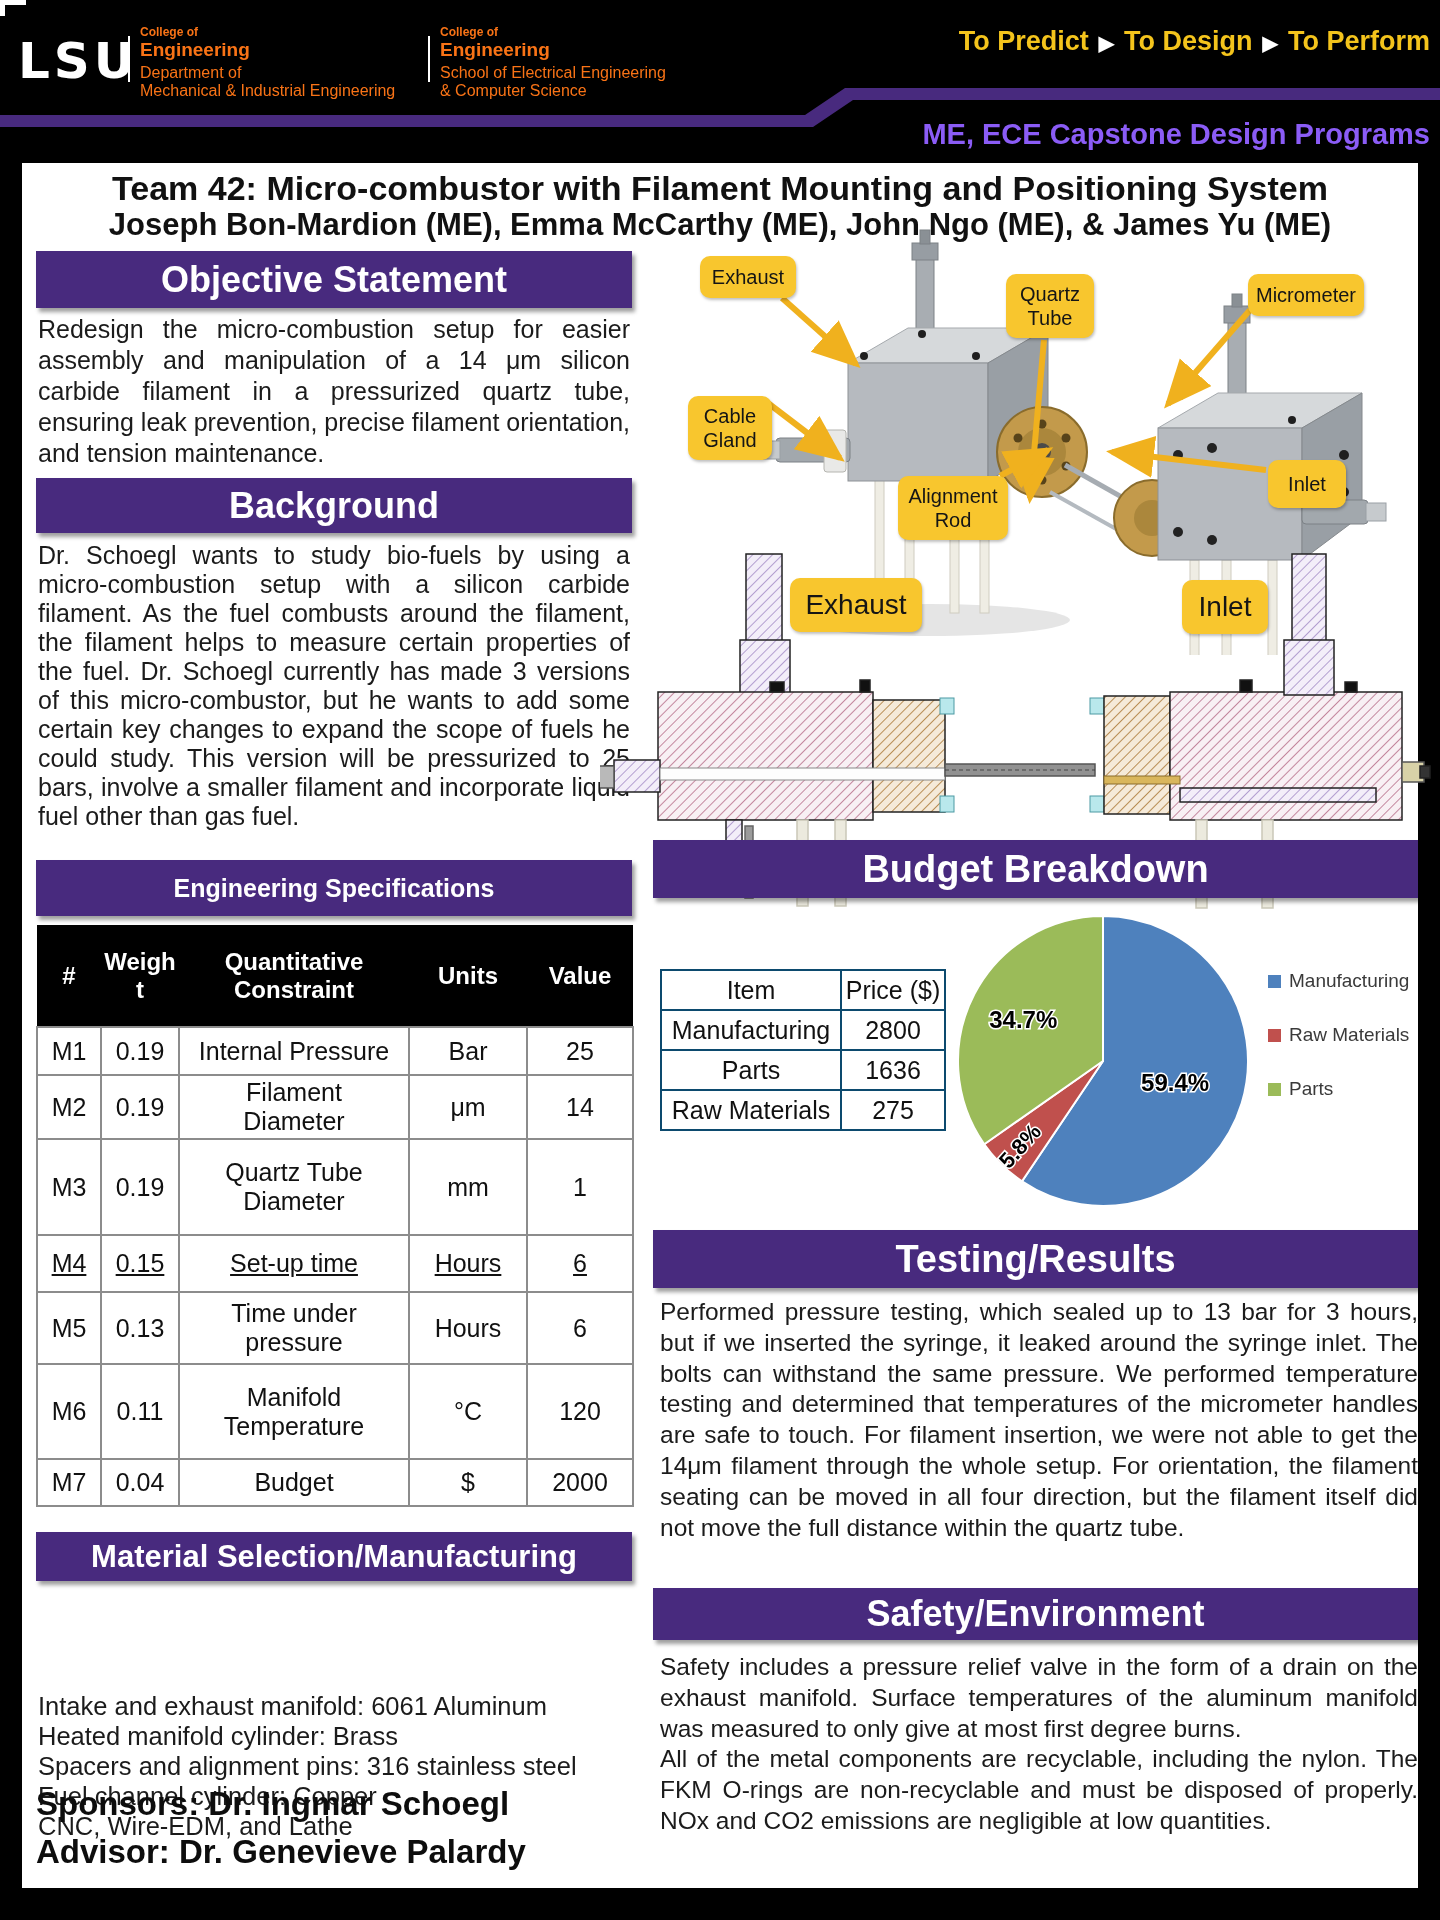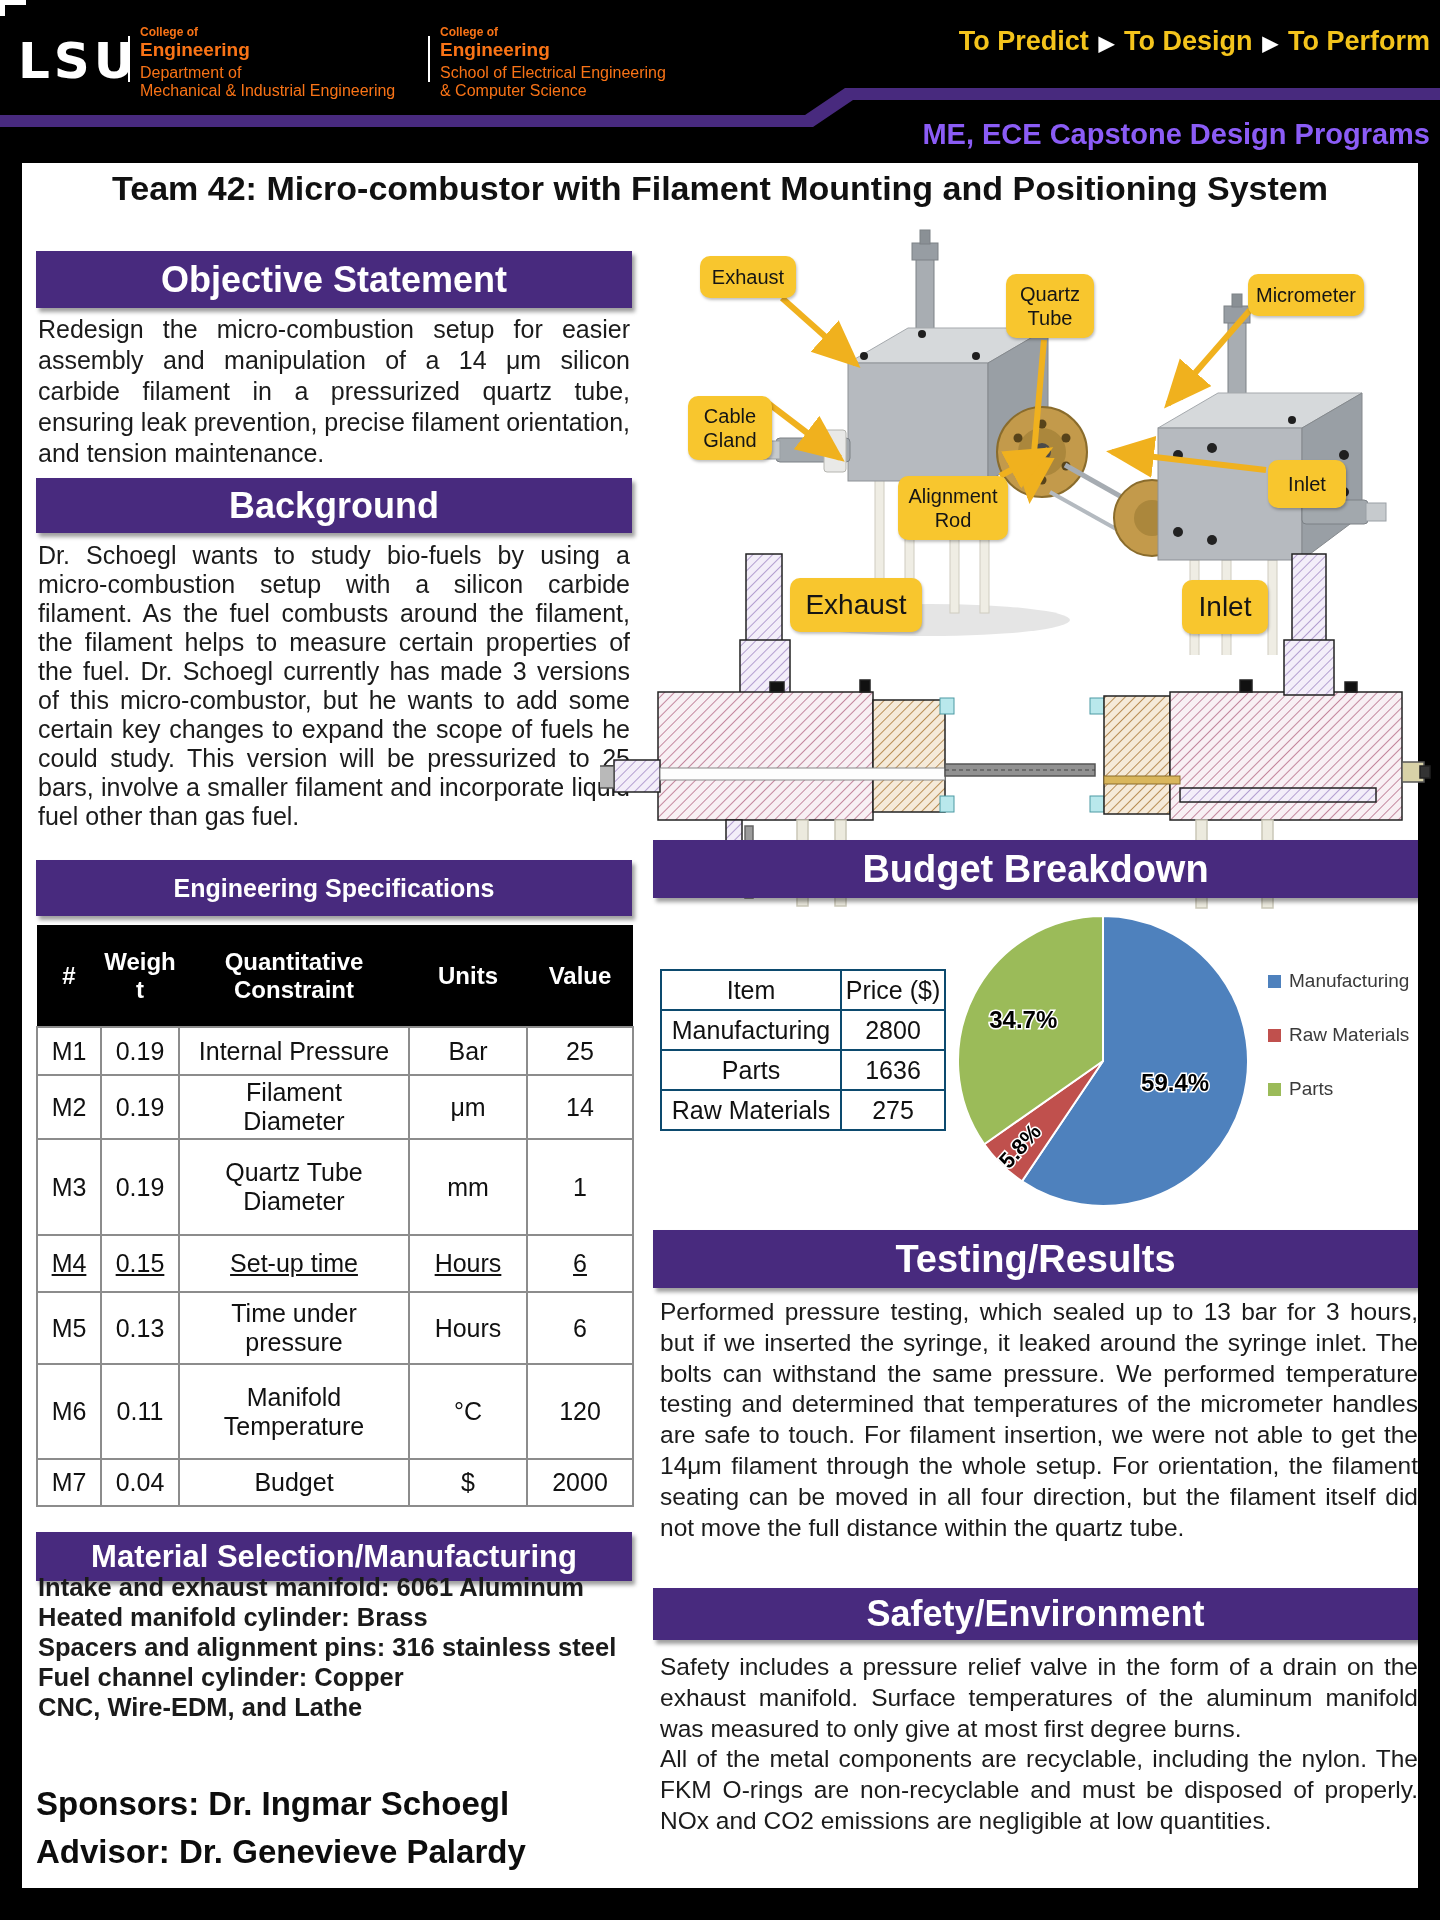--- a/index.html
+++ b/index.html
@@ -95,20 +95,21 @@
 
   <svg style="left:0;top:0;" width="1440" height="140">
     <polygon points="0,115 805,115 845,88 1440,88 1440,100 853,100 813,127 0,127" fill="#482a7e"></polygon>
   </svg>
 
   <div class="program">ME, ECE Capstone Design Programs</div>
 
   <div class="white-panel"></div>
 
   <div class="title-line t1">Team 42: Micro-combustor with Filament Mounting and Positioning System</div>
+  <div class="title-line t2">Joseph Bon-Mardion (ME), Emma McCarthy (ME), John Ngo (ME), &amp; James Yu (ME)</div>
 
   <div class="pbar" style="left:36px;top:251px;width:596px;height:57px;font-size:36px;">Objective Statement</div>
   <div class="body-text" style="left:38px;top:314px;width:592px;font-size:25px;line-height:31px;">Redesign the micro-combustion setup for easier assembly and manipulation of a 14 μm silicon carbide filament in a pressurized quartz tube, ensuring leak prevention, precise filament orientation, and tension maintenance.</div>
 
   <div class="pbar" style="left:36px;top:478px;width:596px;height:55px;font-size:36px;">Background</div>
   <div class="body-text" style="left:38px;top:541px;width:592px;font-size:25px;line-height:29px;">Dr. Schoegl wants to study bio-fuels by using a micro-combustion setup with a silicon carbide filament. As the fuel combusts around the filament, the filament helps to measure certain properties of the fuel. Dr. Schoegl currently has made 3 versions of this micro-combustor, but he wants to add some certain key changes to expand the scope of fuels he could study. This version will be pressurized to 25 bars, involve a smaller filament and incorporate liquid fuel other than gas fuel.</div>
 
   <div class="pbar" style="left:36px;top:860px;width:596px;height:56px;font-size:25px;">Engineering Specifications</div>
   <table class="spec-table">
     <colgroup>
@@ -174,21 +175,21 @@
           <td>M7</td>
           <td>0.04</td>
           <td>Budget</td>
           <td>$</td>
           <td>2000</td>
         </tr>
       </tbody>
   </table>
 
   <div class="pbar" style="left:36px;top:1532px;width:596px;height:49px;font-size:31px;">Material Selection/Manufacturing</div>
-  <div class="abs" style="left:38px;top:1572px;width:592px;font-weight:bold;">
+  <div class="abs" style="left:38px;top:1691px;width:592px;">
       <div class="mat-line">Intake and exhaust manifold: 6061 Aluminum</div>
       <div class="mat-line">Heated manifold cylinder: Brass</div>
       <div class="mat-line">Spacers and alignment pins: 316 stainless steel</div>
       <div class="mat-line">Fuel channel cylinder: Copper</div>
       <div class="mat-line">CNC, Wire-EDM, and Lathe</div>
     </div>
 
   <div class="credit" style="top:1785px;">Sponsors: Dr. Ingmar Schoegl</div>
   <div class="credit" style="top:1833px;">Advisor: Dr. Genevieve Palardy</div>
 

